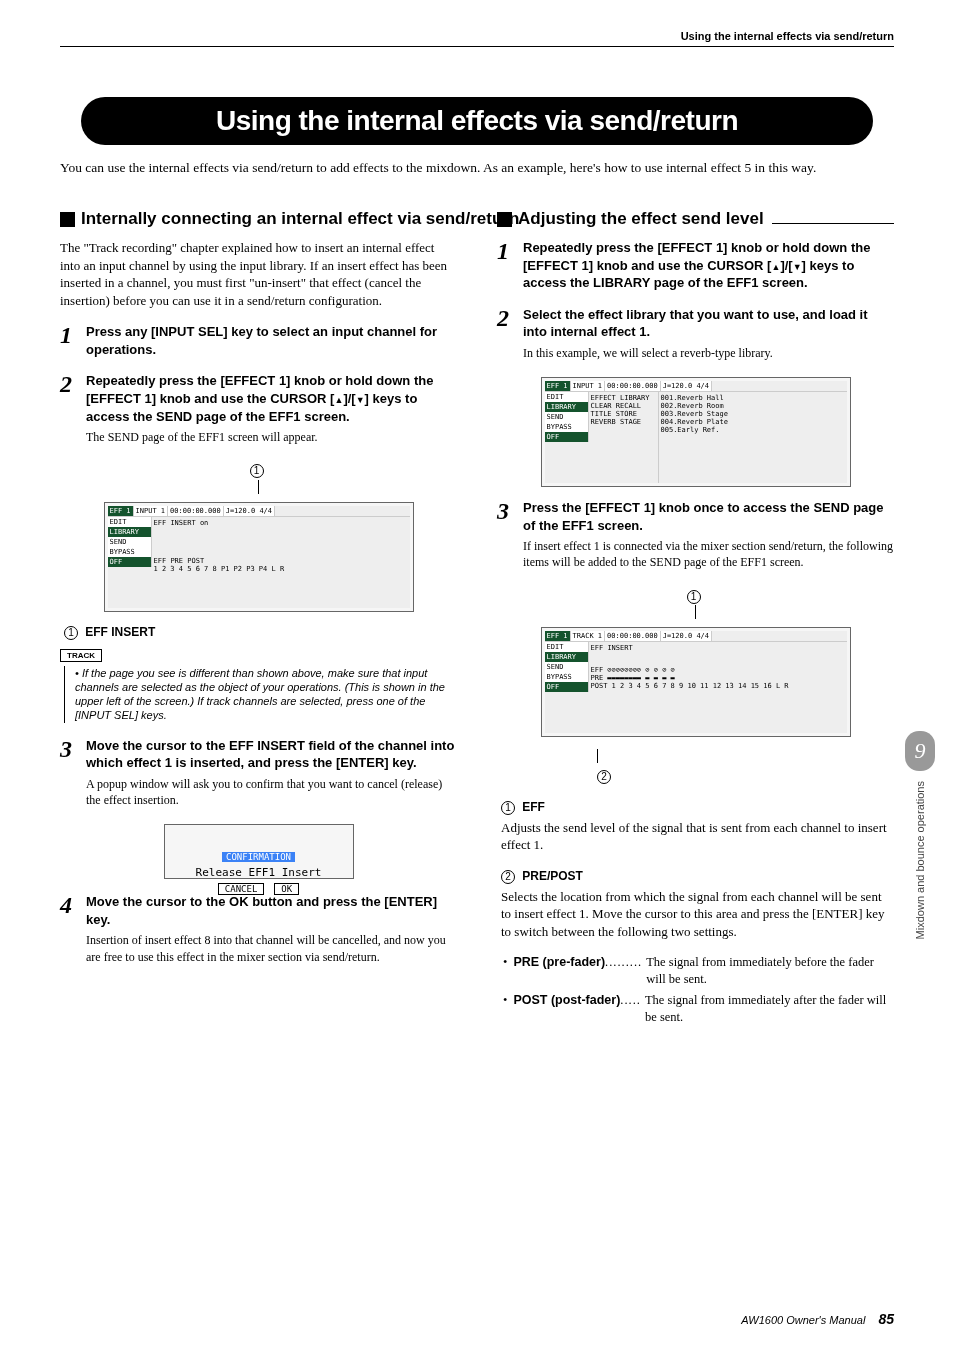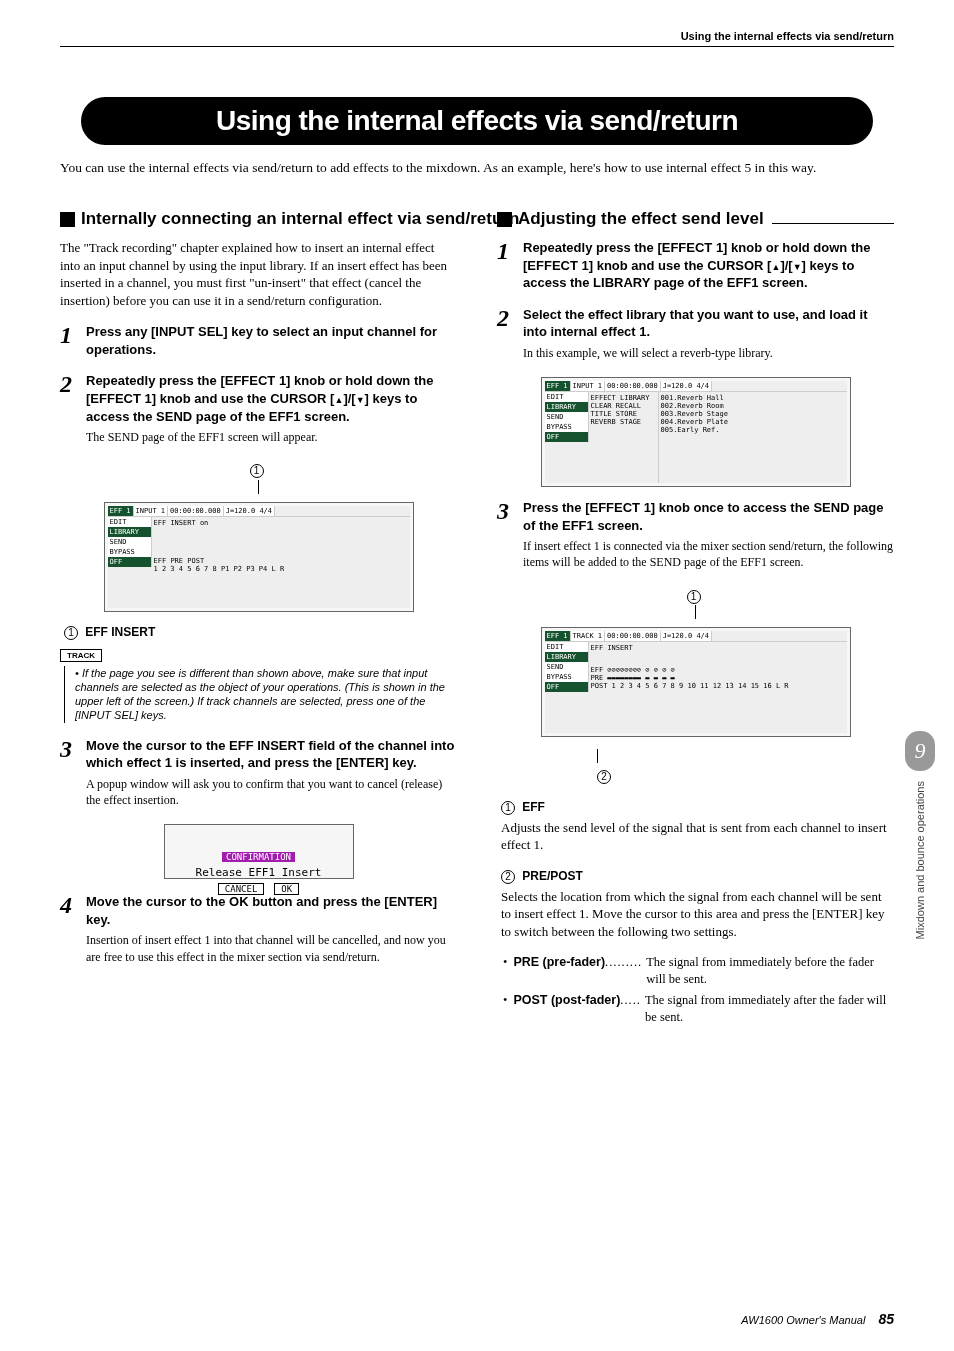--- a/index.html
+++ b/index.html
@@ -126,21 +126,21 @@
     height: 55px;
     margin: 6px auto 14px auto;
     display: flex;
     flex-direction: column;
     align-items: center;
     justify-content: center;
     font-family: monospace;
     font-size: 11px;
     gap: 4px;
   }
-  .confirm-label { background:#a21caf; color:#fff; padding:0 4px; font-size:9px;margin-top:43px; }
+  .confirm-label { background:#3b82f6; color:#fff; padding:0 4px; font-size:9px;margin-top:43px; }
   .confirm-btns { display:flex; gap:10px; }
   .confirm-btn { border:1px solid #000; padding:0 6px; font-size:9px; background:#fff; }
   .callout-num {
     display: inline-flex;
     align-items: center;
     justify-content: center;
     width: 14px;
     height: 14px;
     border: 1px solid #000;
     border-radius: 50%;
@@ -343,21 +343,21 @@
         <div class="confirm-btns">
           <div class="confirm-btn">CANCEL</div>
           <div class="confirm-btn">OK</div>
         </div>
       </div>
 
       <div class="step">
         <div class="step-num">4</div>
         <div class="step-body">
           <div class="step-title">Move the cursor to the OK button and press the [ENTER] key.</div>
-          <div class="step-desc">Insertion of insert effect 1 into that channel will be cancelled, and now you are free to use this effect in the mixer section via send/return.</div>
+          <div class="step-desc">Insertion of insert effect 8 into that channel will be cancelled, and now you are free to use this effect in the mixer section via send/return.</div>
         </div>
       </div>
     </div>
 
     <div class="col">
       <div class="section-head">
         <span class="sq"></span>
         <span class="txt">Adjusting the effect send level</span>
         <span class="rule"></span>
       </div>

